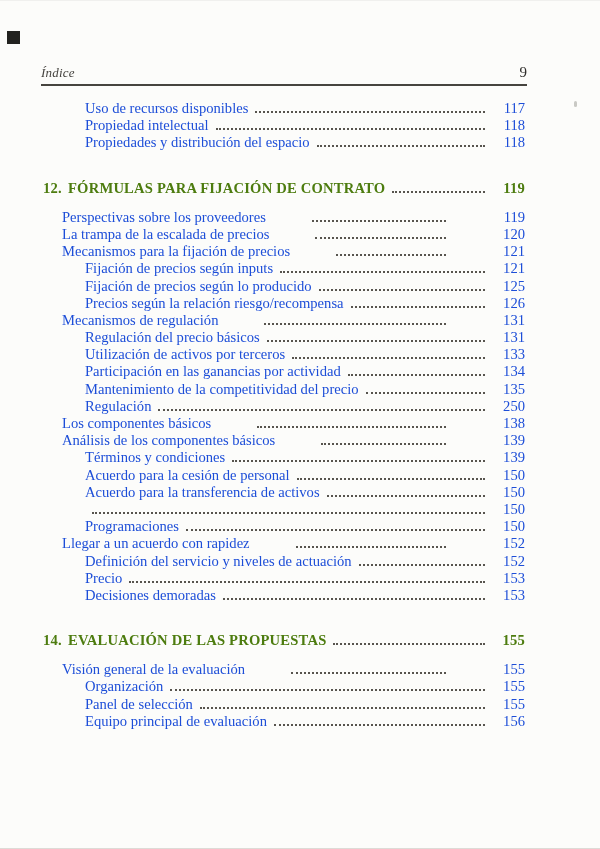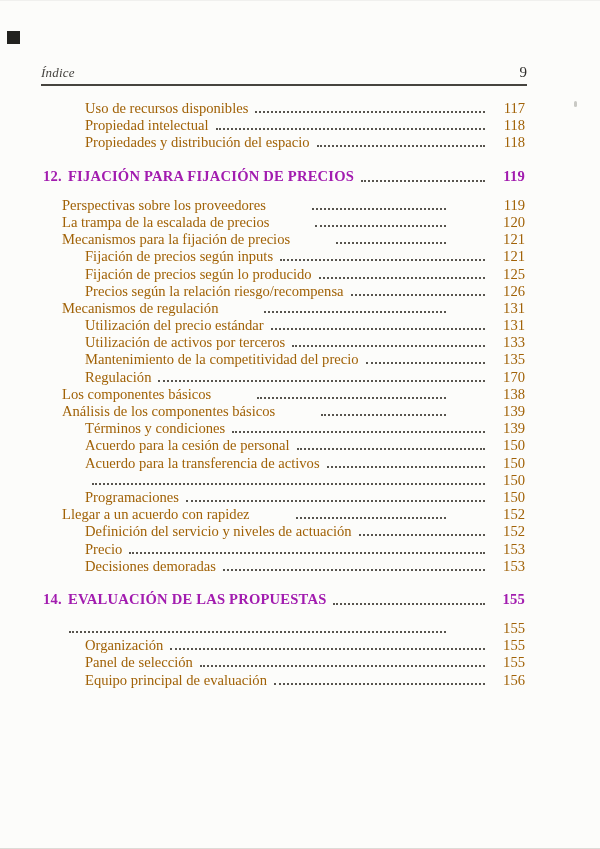--- a/index.html
+++ b/index.html
@@ -49,31 +49,30 @@
   
   .toc-list {
     position:absolute; left:43px; right:75px; top:99px;
   }
   .toc-row {
     display:flex;
     align-items:baseline;
     height:17.2px;
     font-size:14.6px;
     line-height:17.2px;
-    color:#a16207;
+    color:#1d4ed8;
   }
   .toc-row.main { padding-left:19px;gap:39px; }
   .toc-row.sub  { padding-left:42px; }
   .toc-row.chapter {
-    margin-top:16px;
+    margin-top:28px;
     margin-bottom:12px;
     font-weight:bold;
     letter-spacing:0.2px;
-    color:#a21caf;
-    align-items:flex-end;
+    color:#4d7c0f;
   }
   .chapter-number {
     width:25px;
     flex:0 0 25px;
   }
   .entry-label { white-space:nowrap; }
   .dot-leader {
     flex:1 1 auto;
     border-bottom:2px dotted #57544e;
     margin:0 7px 3px 7px;
@@ -113,21 +112,21 @@
       <span class="entry-page">118</span>
     </div>
       <div class="toc-row sub">
 
       <span class="entry-label">Propiedades y distribución del espacio</span>
       <span class="dot-leader"></span>
       <span class="entry-page">118</span>
     </div>
       <div class="toc-row chapter">
       <span class="chapter-number">12.</span>
-      <span class="entry-label">FIJACIÓN PARA FIJACIÓN DE PRECIOS</span>
+      <span class="entry-label">FÓRMULAS PARA FIJACIÓN DE CONTRATO</span>
       <span class="dot-leader"></span>
       <span class="entry-page">119</span>
     </div>
       <div class="toc-row main">
 
       <span class="entry-label">Perspectivas sobre los proveedores</span>
       <span class="dot-leader"></span>
       <span class="entry-page">119</span>
     </div>
       <div class="toc-row main">
@@ -161,41 +160,47 @@
       <span class="entry-page">126</span>
     </div>
       <div class="toc-row main">
 
       <span class="entry-label">Mecanismos de regulación</span>
       <span class="dot-leader"></span>
       <span class="entry-page">131</span>
     </div>
       <div class="toc-row sub">
 
-      <span class="entry-label">Utilización del precio estándar</span>
+      <span class="entry-label">Regulación del precio básicos</span>
       <span class="dot-leader"></span>
       <span class="entry-page">131</span>
     </div>
       <div class="toc-row sub">
 
       <span class="entry-label">Utilización de activos por terceros</span>
       <span class="dot-leader"></span>
       <span class="entry-page">133</span>
     </div>
       <div class="toc-row sub">
 
+      <span class="entry-label">Participación en las ganancias por actividad</span>
+      <span class="dot-leader"></span>
+      <span class="entry-page">134</span>
+    </div>
+      <div class="toc-row sub">
+
       <span class="entry-label">Mantenimiento de la competitividad del precio</span>
       <span class="dot-leader"></span>
       <span class="entry-page">135</span>
     </div>
       <div class="toc-row sub">
 
       <span class="entry-label">Regulación</span>
       <span class="dot-leader"></span>
-      <span class="entry-page">170</span>
+      <span class="entry-page">250</span>
     </div>
       <div class="toc-row main">
 
       <span class="entry-label">Los componentes básicos</span>
       <span class="dot-leader"></span>
       <span class="entry-page">138</span>
     </div>
       <div class="toc-row main">
 
       <span class="entry-label">Análisis de los componentes básicos</span>
@@ -256,20 +261,21 @@
       <span class="entry-page">153</span>
     </div>
       <div class="toc-row chapter">
       <span class="chapter-number">14.</span>
       <span class="entry-label">EVALUACIÓN DE LAS PROPUESTAS</span>
       <span class="dot-leader"></span>
       <span class="entry-page">155</span>
     </div>
       <div class="toc-row main">
 
+      <span class="entry-label">Visión general de la evaluación</span>
       <span class="dot-leader"></span>
       <span class="entry-page">155</span>
     </div>
       <div class="toc-row sub">
 
       <span class="entry-label">Organización</span>
       <span class="dot-leader"></span>
       <span class="entry-page">155</span>
     </div>
       <div class="toc-row sub">

